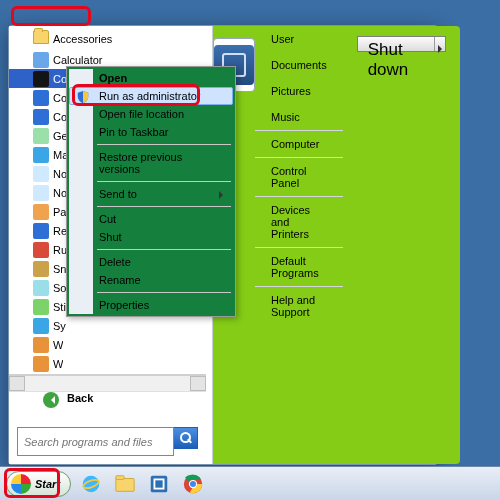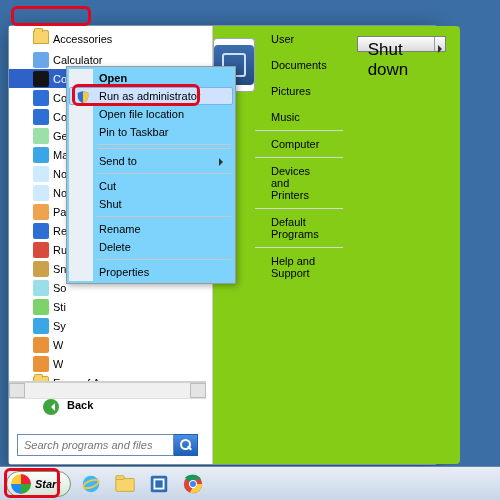--- a/index.html
+++ b/index.html
@@ -18,21 +18,21 @@
   .app-ic { width:16px; height:16px; margin-right:4px; display:inline-block; border-radius:2px; }
   .row { display:flex; align-items:center; padding:0 8px 0 24px; height:19px; white-space:nowrap; }
   .row.sel { background:#2f62c9; color:#fff; }
   .row .trunc { overflow:hidden; text-overflow:clip; }
 
   
   .backrow { display:flex; align-items:flex-start; height:30px; padding:0 10px 0 34px; font-size:11px; border-top:1px solid #e0e0e0;font-weight:bold;}
   .back-ar { width:16px;height:16px;margin-right:8px;border-radius:50%;background:#3fa33f;position:relative;}
   .back-ar::after{content:"";position:absolute;left:4px;top:4px;border:4px solid transparent;border-right-color:#fff;}
   .searchwrap { display:flex; padding:6px 8px 8px 8px; }
-  .searchbox { flex:1; height:22px; border:1px solid #6b8ab8; font-size:11px; font-style:italic; color:#777; padding:0 6px; }
+  .searchbox { flex:1; height:29px; border:1px solid #6b8ab8; font-size:11px; font-style:italic; color:#777; padding:0 6px; }
   .searchbtn { width:24px; height:22px; background:linear-gradient(#4d8fe2,#1b5fb8); border:1px solid #1b5fb8; border-left:none; position:relative;}
   .searchbtn::after{content:"";position:absolute;left:6px;top:4px;width:7px;height:7px;border:2px solid #fff;border-radius:50%;}
   .searchbtn::before{content:"";position:absolute;left:13px;top:12px;width:5px;height:2px;background:#fff;transform:rotate(45deg);}
   .hscroll { height:16px; background:#f0f0f0; border-top:1px solid #d0d0d0; position:relative;}
   .hscroll .l,.hscroll .r{position:absolute;top:0;width:16px;height:15px;background:#e4e4e4;border:1px solid #bcbcbc;}
   .hscroll .l{left:0}.hscroll .r{right:0}
 
   
   .usertile { margin:12px auto 10px auto; width:54px; height:54px; border:1px solid #9aa6bd; border-radius:4px; background:#fff; display:flex; align-items:center; justify-content:center; }
   .usertile .inner{width:40px;height:40px;background:linear-gradient(#3b6fb0,#234a7e);border-radius:4px;position:relative}
@@ -40,21 +40,21 @@
   .rlinks { flex:1; font-size:11px; }
   .rlink { padding:7px 16px; border-bottom:1px solid #d3d6dd; }
   .rlink.nb { border-bottom:none; }
   .sdwrap { padding:10px 14px 12px 14px; }
   .sdbtn { display:inline-flex; height:16px; border:1px solid #7d7d7d; background:linear-gradient(#fcfcfc,#dcdcdc); font-size:17px;}
   .sdbtn .lab{padding:3px 10px;border-right:1px solid #9a9a9a}
   .sdbtn .arr{width:14px;position:relative}
   .sdbtn .arr::after{content:"";position:absolute;left:3px;top:8px;border:4px solid transparent;border-left-color:#333}
 
   
-  .ctx { position:absolute; left:66px; top:66px; width:170px; background:#7dd3fc; border:1px solid #9a9a9a; box-shadow:2px 2px 6px rgba(0,0,0,0.3); font-size:11px; padding:2px; z-index:50;}
+  .ctx { position:absolute; left:66px; top:66px; width:170px; background:#15803d; border:1px solid #9a9a9a; box-shadow:2px 2px 6px rgba(0,0,0,0.3); font-size:11px; padding:2px; z-index:50;}
   .ctx .strip{position:absolute;left:2px;top:2px;bottom:2px;width:24px;background:#eaeef5;}
   .ctxi { position:relative; padding:3px 8px 3px 30px; }
   .ctxi.bold { font-weight:bold; }
   .ctxi.sel { background:#cfe3ff; border:1px solid #7bb0f0; border-radius:2px; margin:0; padding:2px 7px 2px 29px;}
   .ctxsep { margin:3px 2px 3px 28px; height:1px; background:#c8c8c8; }
   .ctxi .subarr{position:absolute;right:6px;top:6px;border:4px solid transparent;border-left-color:#333}
   .shield{position:absolute;left:6px;top:2px;width:14px;height:14px;}
   .shield svg{width:14px;height:14px}
 
   
@@ -174,20 +174,21 @@
   <div class="sm-right">
     <div class="usertile">
         <div class="inner"></div>
       </div>
     <div class="rlinks" id="rlinks-host">
         <div class="rlink nb">User</div>
         <div class="rlink nb">Documents</div>
         <div class="rlink nb">Pictures</div>
         <div class="rlink">Music</div>
         <div class="rlink">Computer</div>
+        <div class="rlink">Control Panel</div>
         <div class="rlink">Devices and Printers</div>
         <div class="rlink">Default Programs</div>
         <div class="rlink nb">Help and Support</div>
       </div>
     <div class="sdwrap">
       <div class="sdbtn">
         <span class="lab">Shut down</span>
         <span class="arr"></span>
       </div>
     </div>
@@ -202,28 +203,29 @@
       <svg viewBox="0 0 16 16">
           <path d="M8 1l6 2v4c0 4-3 7-6 8-3-1-6-4-6-8V3z" fill="#2e6fd6"></path>
           <path d="M8 1v14c3-1 6-4 6-8V3z" fill="#f5c83d"></path>
         </svg>
     </span>
     <span>Run as administrator</span>
   </div>
   <div class="ctxi">Open file location</div>
   <div class="ctxi">Pin to Taskbar</div>
   <div class="ctxsep"></div>
+  <div class="ctxi">Restore previous versions</div>
   <div class="ctxsep"></div>
   <div class="ctxi"><span>Send to</span><span class="subarr"></span></div>
   <div class="ctxsep"></div>
   <div class="ctxi">Cut</div>
   <div class="ctxi">Shut</div>
   <div class="ctxsep"></div>
+  <div class="ctxi">Delete</div>
   <div class="ctxi">Rename</div>
-  <div class="ctxi">Delete</div>
   <div class="ctxsep"></div>
   <div class="ctxi">Properties</div>
 </div>
 
 <div class="taskbar">
   <div class="startbtn">
     <span class="orb"></span>
     <span>Start</span>
   </div>
   <div class="tb-ic">

